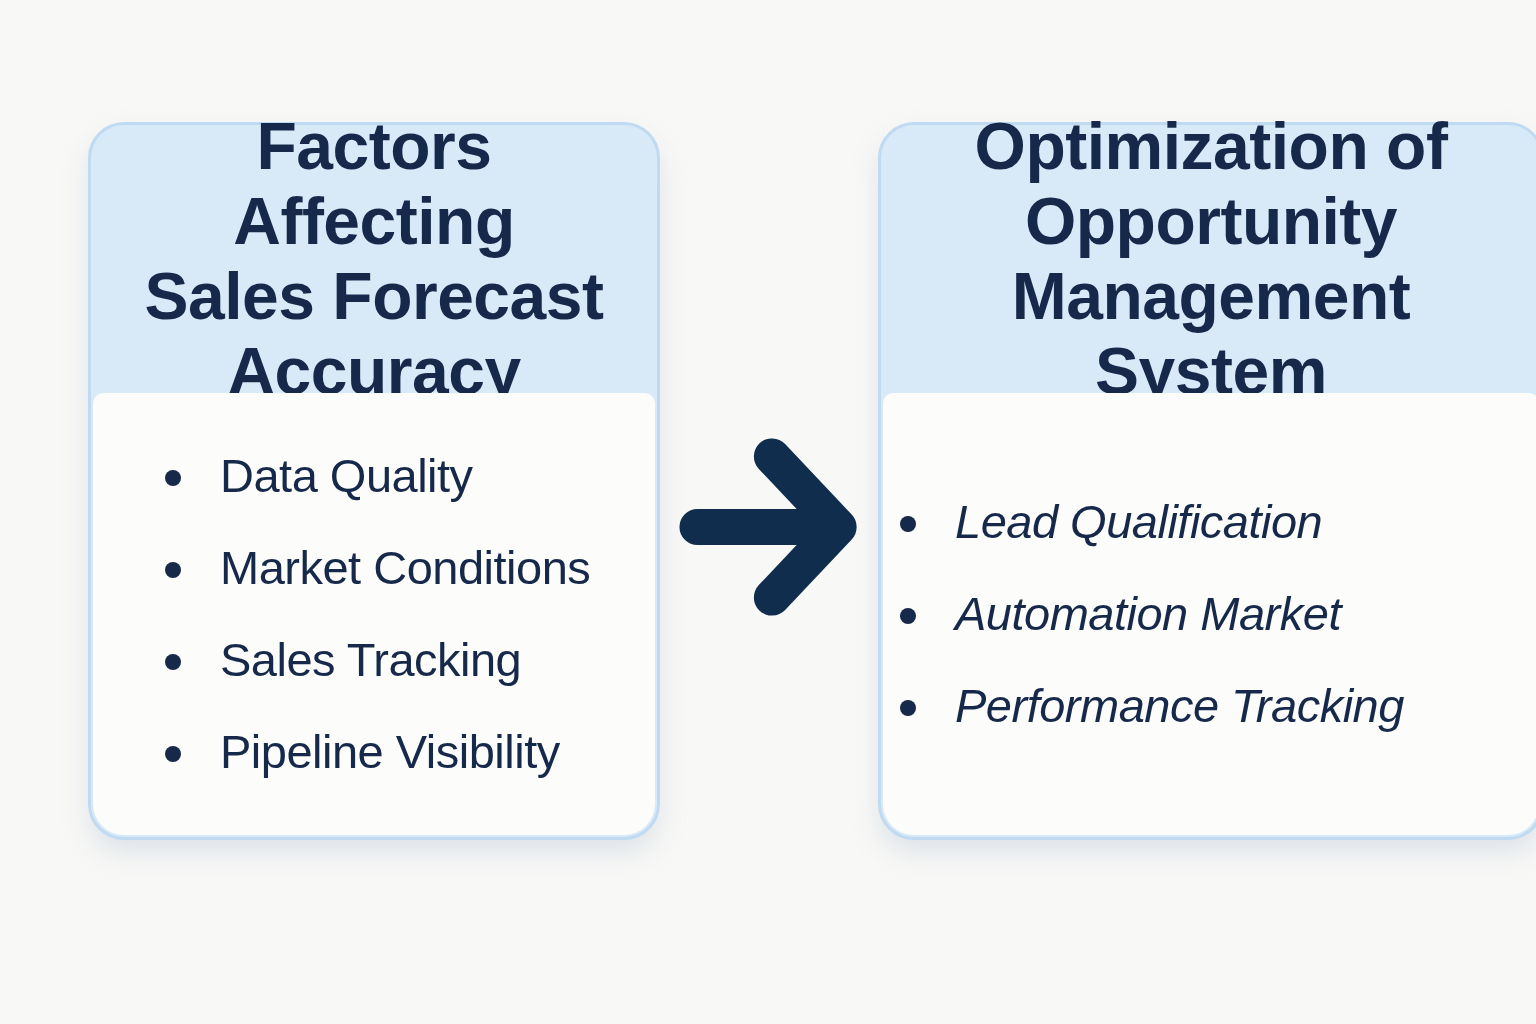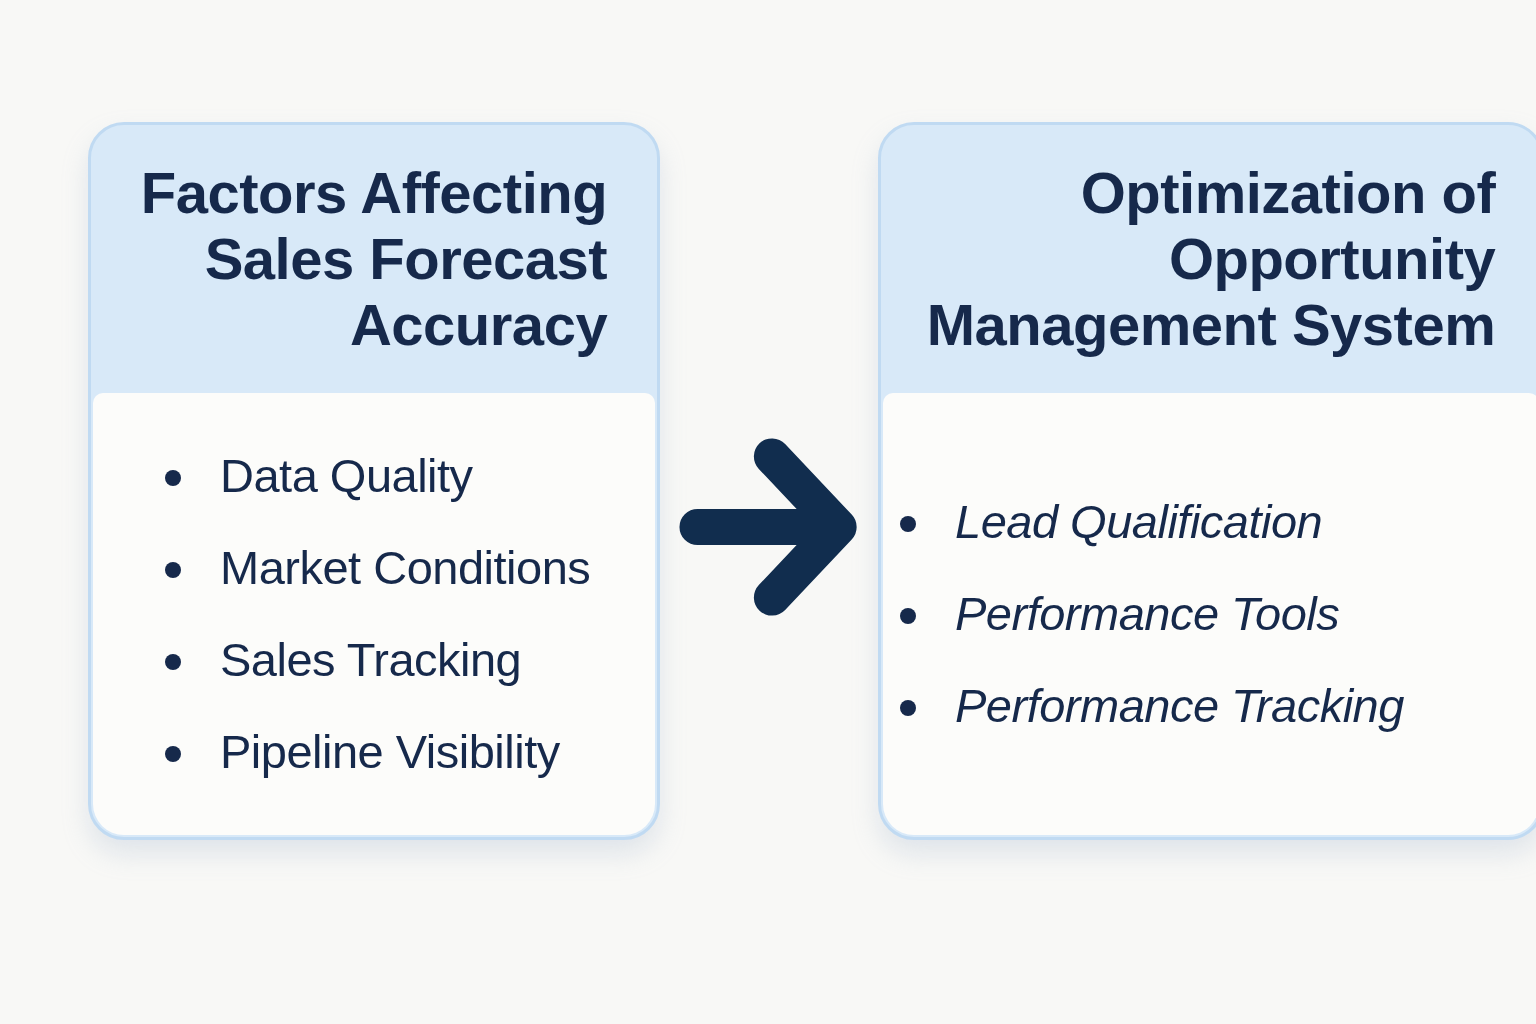--- a/index.html
+++ b/index.html
@@ -23,25 +23,25 @@
   }
   .card.left{left:88px;width:572px;}
   .card.right{left:878px;width:666px;}
   .card-header{
     position:absolute;top:0;left:0;right:0;
     height:268px;
     display:flex;align-items:center;justify-content:center;
   }
   .card-title{
     color:#16294b;
-    font-size:58px;
+    font-size:66px;
     font-weight:700;
     line-height:1.14;
     letter-spacing:-0.5px;
-    text-align:right;
+    text-align:center;
     white-space:pre-line;
     margin:8px;
     padding:0 10px;
   }
   .card-body{
     position:absolute;
     top:268px;left:2px;right:2px;bottom:2px;
     background:#fcfcfa;
     border-radius:10px 10px 31px 31px;
     display:flex;
@@ -129,21 +129,21 @@
 Management System</h2>
     </div>
     <div class="card-body">
       <ul class="bullet-list">
         <li class="bullet-item">
           <span class="dot"></span>
           <span>Lead Qualification</span>
         </li>
         <li class="bullet-item">
           <span class="dot"></span>
-          <span>Performance Tools</span>
+          <span>Automation Market</span>
         </li>
         <li class="bullet-item">
           <span class="dot"></span>
           <span>Performance Tracking</span>
         </li>
       </ul>
     </div>
   </div>
 
 </div>

